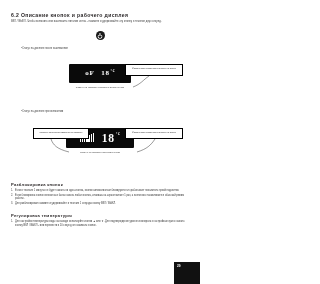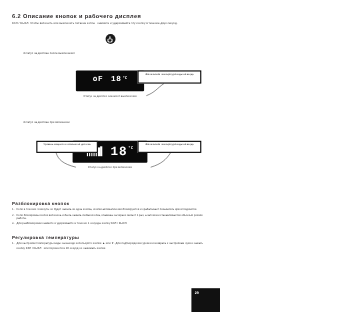--- a/index.html
+++ b/index.html
@@ -22,21 +22,21 @@
   .powerbtn::after{content:"";position:absolute;left:50%;top:2.6px;width:5px;height:5px;border:1.1px solid #ffffff;border-radius:50%;transform:translateX(-50%);clip-path:polygon(0 32%,100% 32%,100% 100%,0 100%);box-sizing:border-box;}
 
   .statelabel{font-size:2.6px;line-height:3.4px;color:#3a3a3a;margin:4px 0 0 10px;}
 
   .block{position:relative;margin-top:3px;}
 
   .lcd{background:#0a0a0a;border-radius:1px;display:flex;align-items:center;justify-content:center;}
   .lcd1{width:62px;height:19px;margin:0 auto;}
   .lcd2{width:68px;height:20px;margin:0 auto;}
 
-  .seg{font-family:Liberation Mono, monospace;color:#ffffff;font-weight:bold;letter-spacing:.6px;text-align:center;}
+  .seg{font-family:Liberation Serif, serif;color:#ffffff;font-weight:bold;letter-spacing:.6px;text-align:center;}
   .segsmall{font-size:7px;line-height:7px;}
   .segbig{font-size:11.5px;line-height:11.5px;letter-spacing:.8px;}
   .unit{font-size:3.6px;line-height:3.6px;vertical-align:super;font-family:"DejaVu Sans Mono",monospace;color:#fff;font-weight:bold;margin-left:.8px;}
   .lcdrow{display:flex;align-items:flex-start;}
   .gap{width:7px;}
 
   .bars{display:flex;align-items:flex-end;height:9px;margin-right:7px;}
   .bars i{display:block;width:1.2px;background:#ffffff;margin-right:.9px;}
   .bars i:nth-child(1){height:3px;}
   .bars i:nth-child(2){height:4px;}

